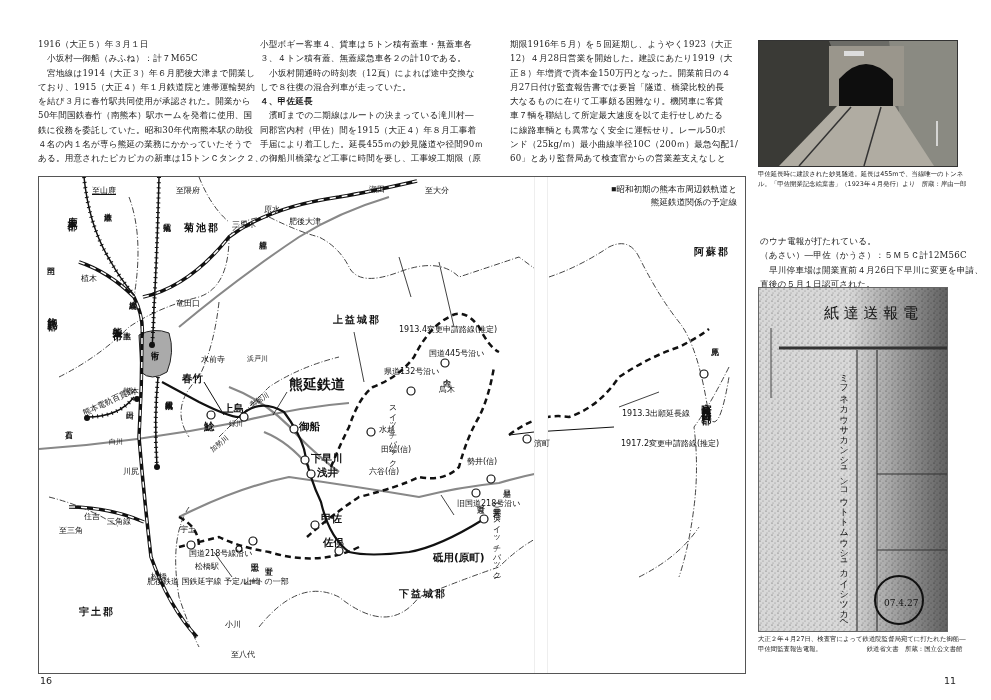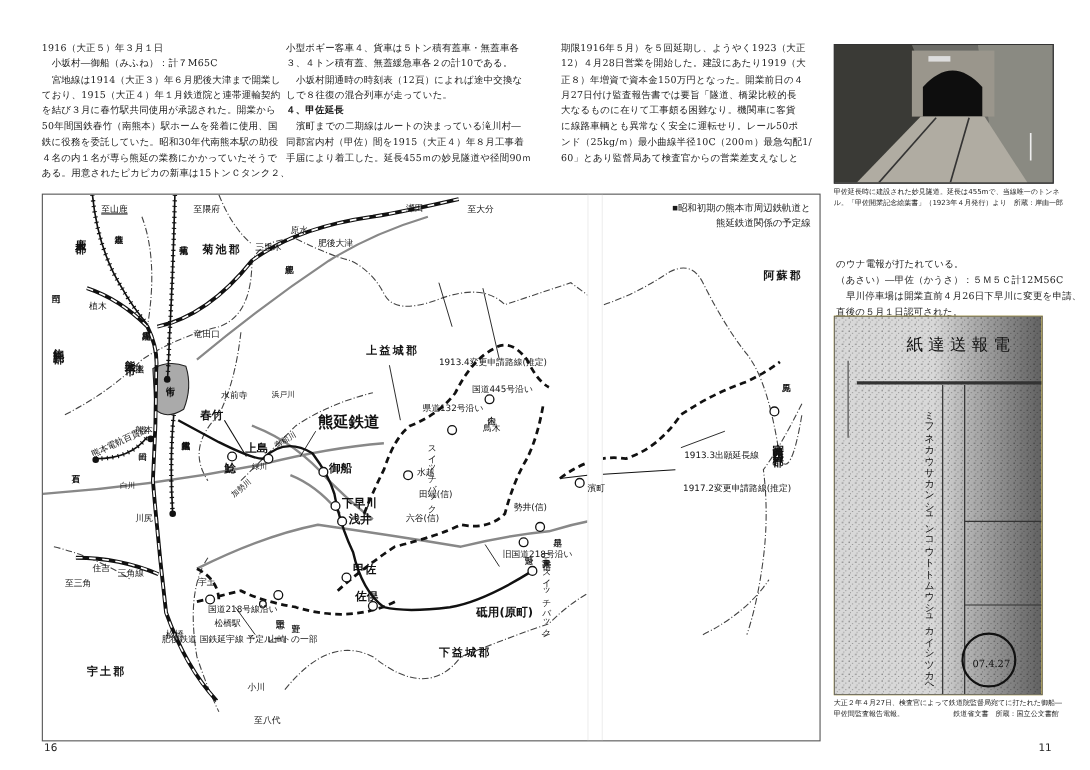--- a/index.html
+++ b/index.html
@@ -7,21 +7,21 @@
   .col{position:absolute;font-size:8.6px;line-height:14.3px;letter-spacing:0.2px;}
   .col p{margin:0;white-space:nowrap;}
   .col p.ind{padding-left:9px;}
   .col p.h{font-family:"DejaVu Sans",sans-serif;font-weight:bold;}
   #c1{left:38px;top:37px;width:205px;}
   #c2{left:260px;top:37px;width:205px;}
   #c3{left:510px;top:37px;width:232px;}
   #c4{left:760px;top:234px;width:225px;}
   .photo{position:absolute;left:758px;top:40px;width:198px;height:125px;background:#555;overflow:hidden;border:1px solid #333;}
   .cap{position:absolute;font-size:6.4px;line-height:9.5px;color:#222;white-space:nowrap;font-family:"DejaVu Sans",sans-serif;}
-  .telegram{position:absolute;left:758px;top:287px;width:188px;height:343px;background:#fde047;overflow:hidden;border:1px solid #666;text-decoration:underline;}
+  .telegram{position:absolute;left:758px;top:287px;width:188px;height:343px;background:#5eead4;overflow:hidden;border:1px solid #666;text-decoration:underline;}
   .pnum{position:absolute;font-family:"DejaVu Sans",sans-serif;font-size:9.5px;color:#222;}
   .map{position:absolute;left:38px;top:176px;width:706px;height:496px;border:1.5px solid #555;background:#fff;overflow:hidden;}
   .gutter{position:absolute;left:495px;top:0;width:12px;height:100%;background:#fff;border-left:1px solid #eee;border-right:1px solid #eee;}
   .map svg{position:absolute;left:0;top:0;}
   .ml{position:absolute;font-size:8px;line-height:10px;white-space:nowrap;color:#111;font-family:"DejaVu Sans",sans-serif;}
   .ml.big{font-size:13px;font-weight:bold;}
   .ml.dist{font-size:10px;font-weight:bold;letter-spacing:2px;}
   .ml.vert{writing-mode:vertical-rl;}
   .ml.md{font-size:10.5px;font-weight:bold;}
   .legend{position:absolute;right:8px;top:6px;font-size:8.6px;line-height:13px;text-align:right;font-family:Liberation Sans, sans-serif;}
@@ -43,28 +43,30 @@
 
 <div class="col" id="c2">
   <p>小型ボギー客車４、貨車は５トン積有蓋車・無蓋車各</p>
   <p>３、４トン積有蓋、無蓋緩急車各２の計10である。</p>
   <p class="ind">小坂村開通時の時刻表（12頁）によれば途中交換な</p>
   <p>しで８往復の混合列車が走っていた。</p>
   <p class="h">４、甲佐延長</p>
   <p class="ind">濱町までの二期線はルートの決まっている滝川村―</p>
   <p>同郡宮内村（甲佐）間を1915（大正４）年８月工事着</p>
   <p>手届により着工した。延長455ｍの妙見隧道や径間90ｍ</p>
+  <p>の御船川橋梁など工事に時間を要し、工事竣工期限（原</p>
 </div>
 
 <div class="col" id="c3">
   <p>期限1916年５月）を５回延期し、ようやく1923（大正</p>
   <p>12）４月28日営業を開始した。建設にあたり1919（大</p>
   <p>正８）年増資で資本金150万円となった。開業前日の４</p>
   <p>月27日付け監査報告書では要旨「隧道、橋梁比較的長</p>
   <p>大なるものに在りて工事頗る困難なり。機関車に客貨</p>
+  <p>車７輌を聯結して所定最大速度を以て走行せしめたる</p>
   <p>に線路車輌とも異常なく安全に運転せり。レール50ポ</p>
   <p>ンド（25kg/ｍ）最小曲線半径10C（200ｍ）最急勾配1/</p>
   <p>60」とあり監督局あて検査官からの営業差支えなしと</p>
 </div>
 
 <div class="photo">
   <svg width="198" height="125" viewBox="0 0 198 125">
     <rect width="198" height="125" fill="#6b6b66"></rect>
     <polygon points="0,0 70,0 95,60 70,125 0,125" fill="#3a3a36"></polygon>
     <polygon points="130,0 198,0 198,125 120,125 140,70" fill="#8a8a82"></polygon>

